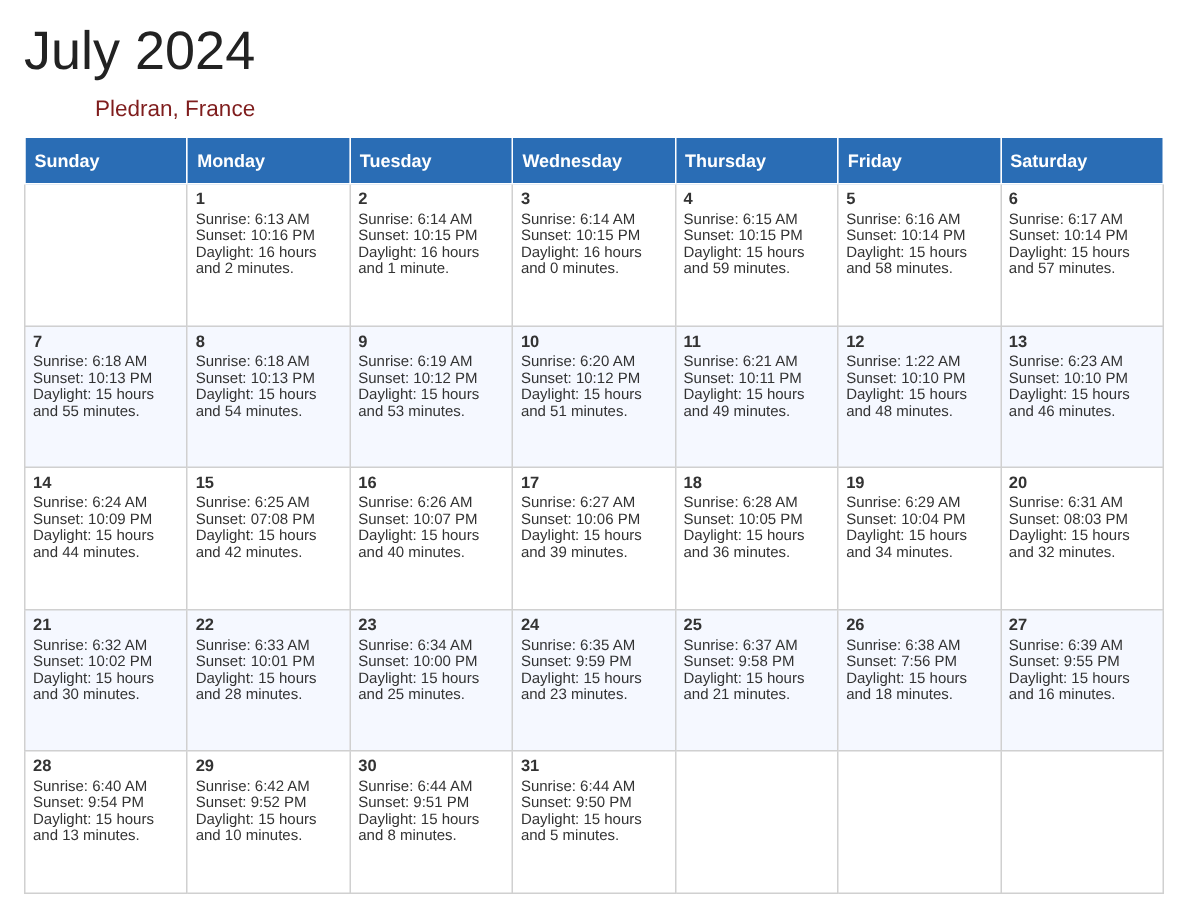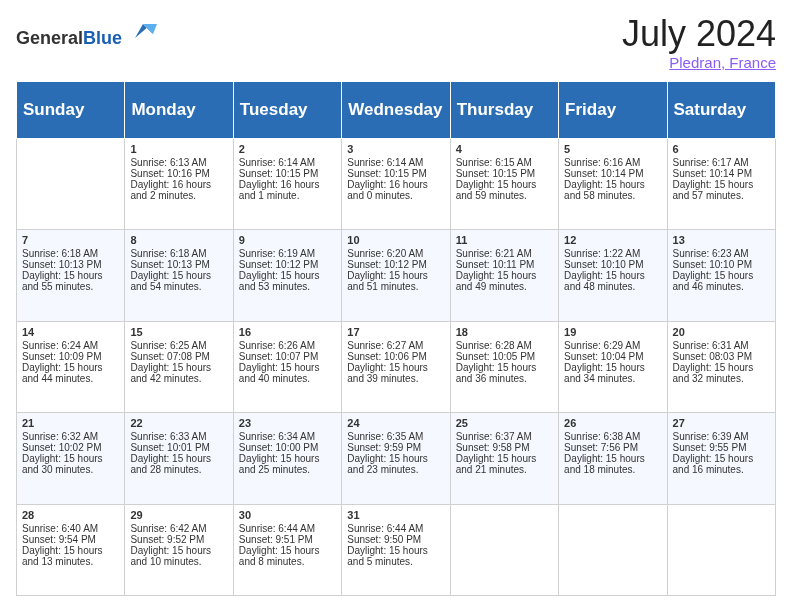--- a/index.html
+++ b/index.html
@@ -46,35 +46,34 @@
       text-align: right;
     }
     .month-title {
       font-size: 36px;
       font-weight: normal;
       color: #222;
       line-height: 1;
     }
     .location {
       font-size: 15px;
-      color: #8b5cf6;
-      margin-top: 2px;
-      text-decoration: underline;
+      color: #7f1d1d;
+      margin-top: 12px;
     }
     .calendar-table {
       width: 100%;
       border-collapse: collapse;
       flex: 1;
     }
     .calendar-table th {
       background-color: #2a6db5;
       color: #fff;
       text-align: left;
-      padding: 18px 6px;
-      font-size: 17px;
+      padding: 8px 6px;
+      font-size: 12px;
       border: 1px solid #fff;
     }
     .calendar-table td {
       border: 1px solid #d0d0d0;
       vertical-align: top;
       padding: 4px 5px;
       font-size: 10px;
       color: #333;
       width: calc(100% / 7);
       background: #fff;
@@ -90,29 +89,20 @@
     }
     .empty-cell {
       background: #fff !important;
     }
   </style>
 </head>
 <body>
 
 <div class="page">
   <div class="header">
-    <div class="logo">
-      <div>
-        <span class="logo-text-general">General</span><span class="logo-text-blue">Blue</span>
-        <svg class="logo-icon" viewBox="0 0 28 28" xmlns="http://www.w3.org/2000/svg">
-          <polygon points="6,22 20,10 24,18 14,8" fill="#2a6db5"></polygon>
-          <polygon points="14,8 24,18 28,8" fill="#5aaff0"></polygon>
-        </svg>
-      </div>
-    </div>
     <div class="title-area">
       <div class="month-title">July 2024</div>
       <div class="location">Pledran, France</div>
     </div>
   </div>
 
   <table class="calendar-table">
     <thead>
       <tr>
         <th>Sunday</th>

